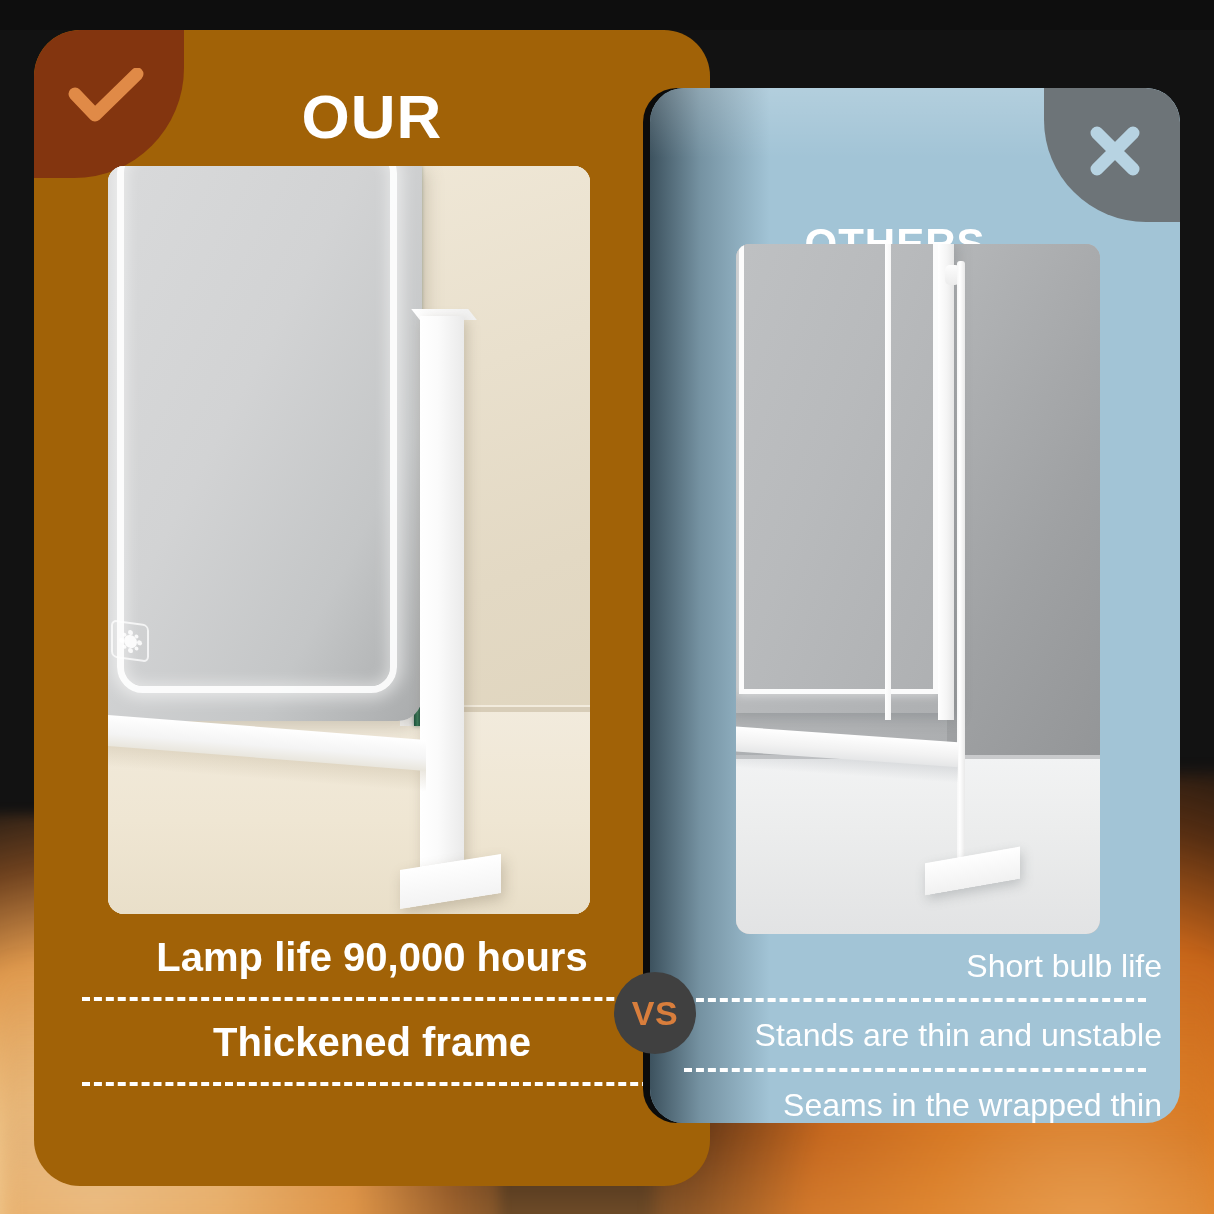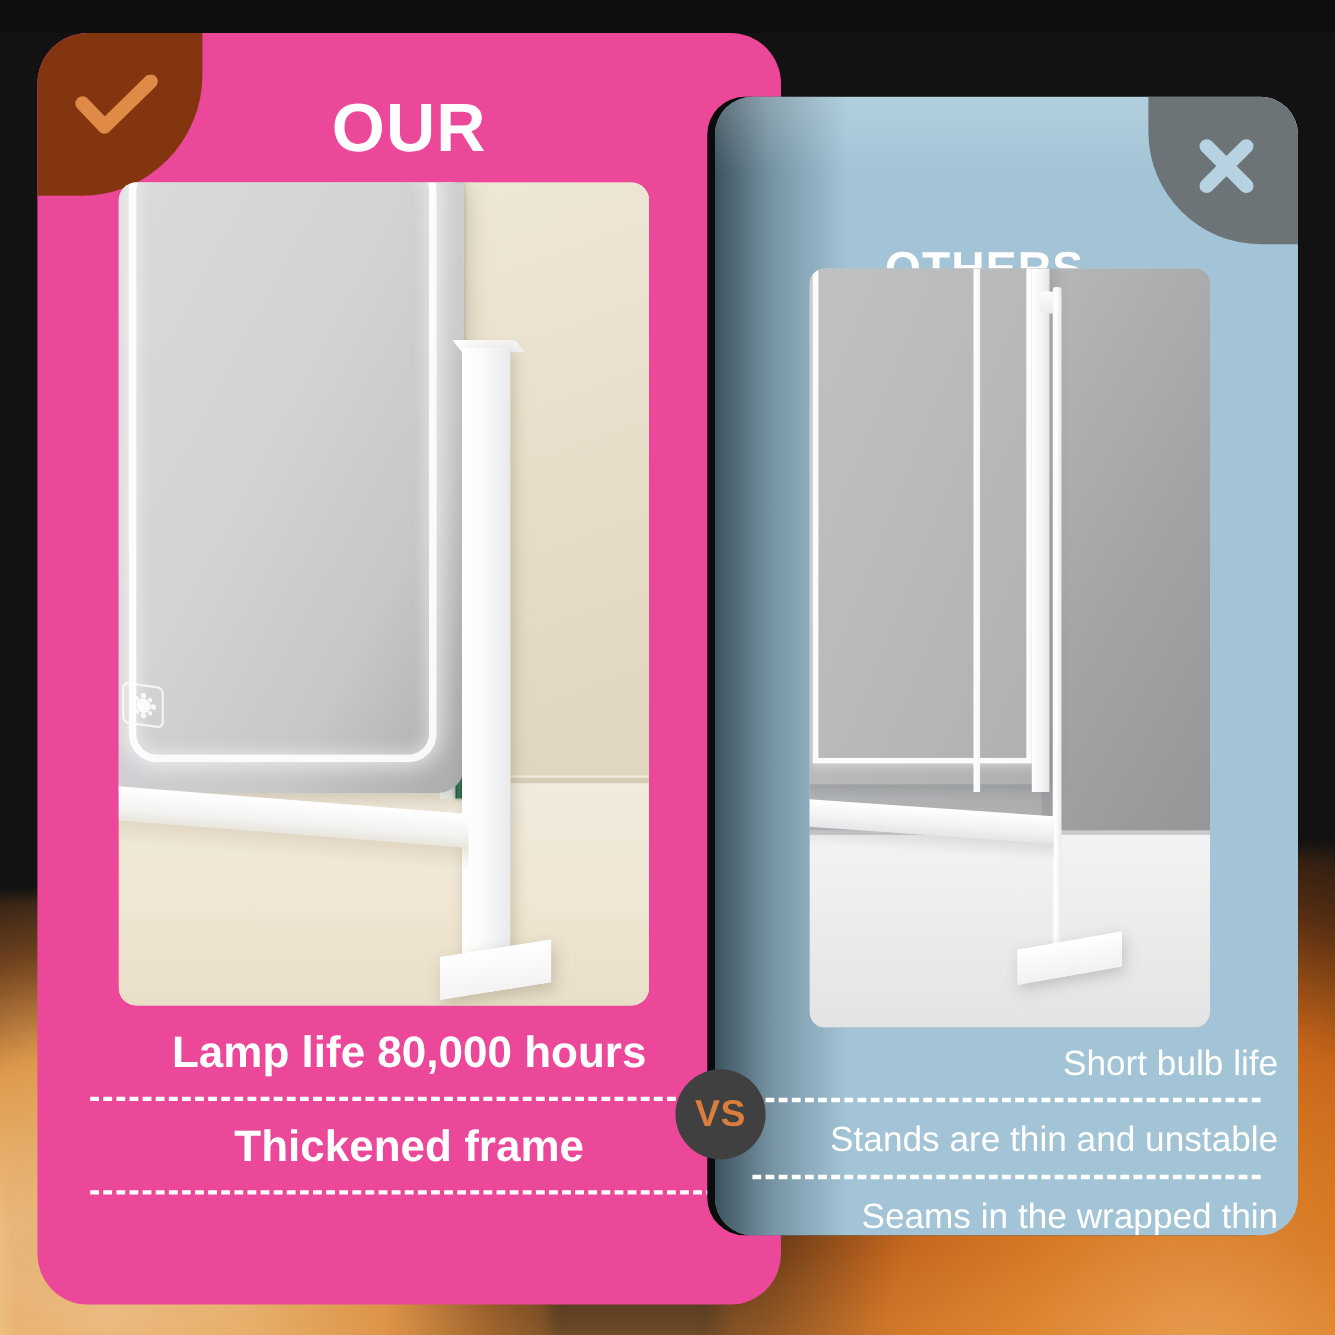--- a/index.html
+++ b/index.html
@@ -69,21 +69,21 @@
     background: #0e0e0e;
   }
 
   
   .panel-our {
     position: absolute;
     left: 34px;
     top: 30px;
     width: 676px;
     height: 1156px;
-    background: #ec4899;
+    background: #a16207;
     border-radius: 46px;
     overflow: hidden;
   }
   .check-badge {
     position: absolute;
     left: 0;
     top: 0;
     width: 150px;
     height: 148px;
     background: #83350F;
@@ -479,21 +479,21 @@
 
         <div class="our-post-top"></div>
         <div class="our-post"></div>
         <div class="our-crossbar-shadow"></div>
         <div class="our-crossbar"></div>
         <div class="our-base"></div>
       </div>
     </div>
 
     <div class="our-feature-list">
-      <div class="feat">Lamp life 80,000 hours</div>
+      <div class="feat">Lamp life 90,000 hours</div>
       <div class="divider"></div>
       <div class="feat">Thickened frame</div>
       <div class="divider"></div>
     </div>
   </div>
 
   <div class="panel-others">
 
     <div class="others-shade-left"></div>
     <div class="others-shade-top"></div>

